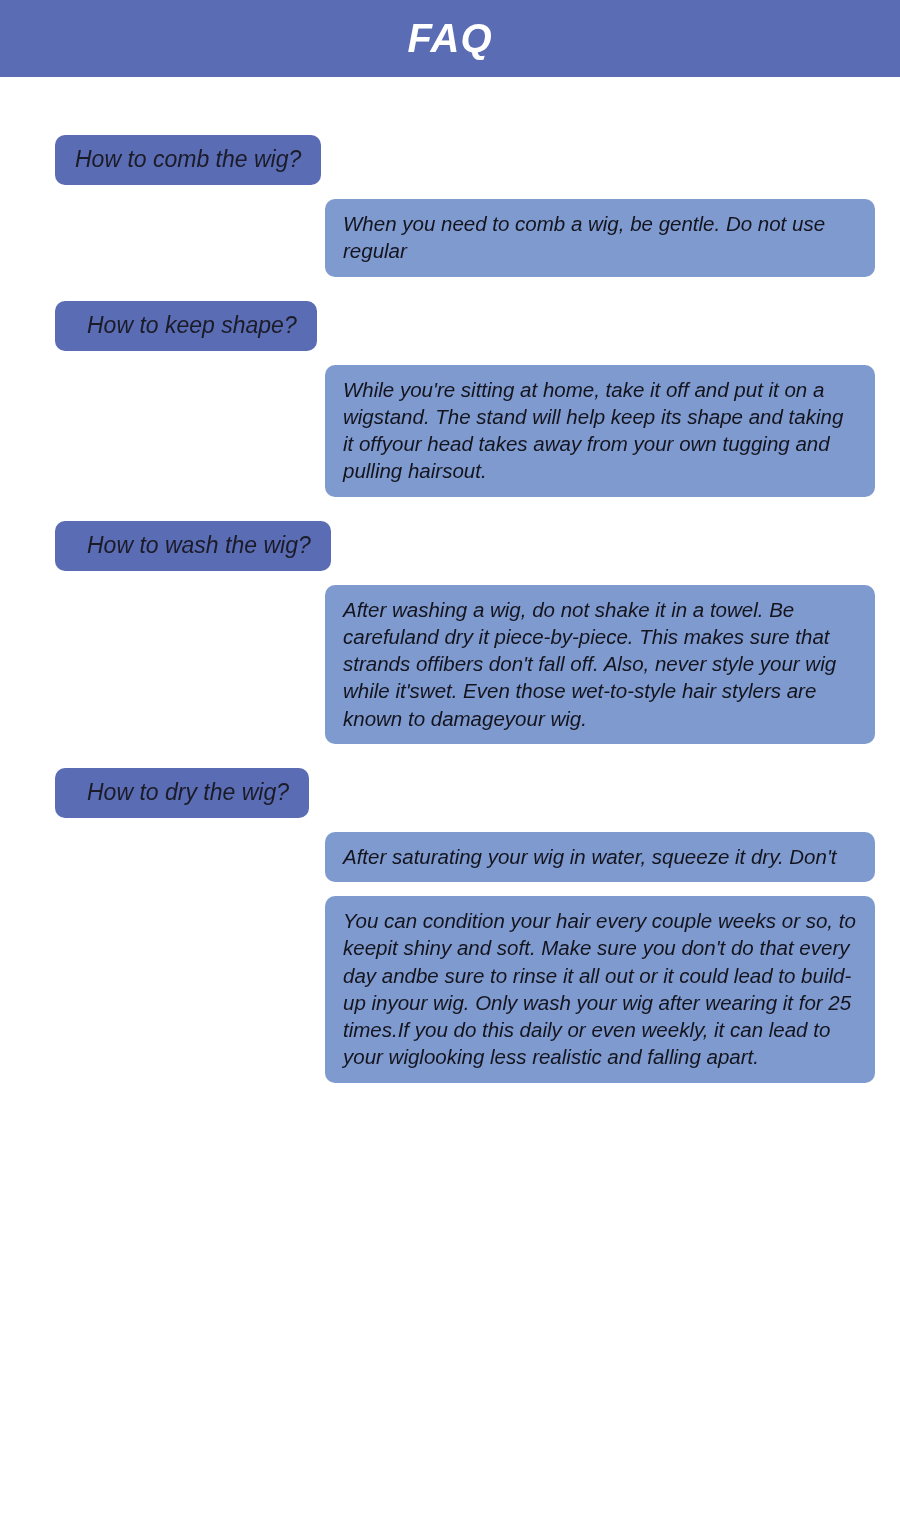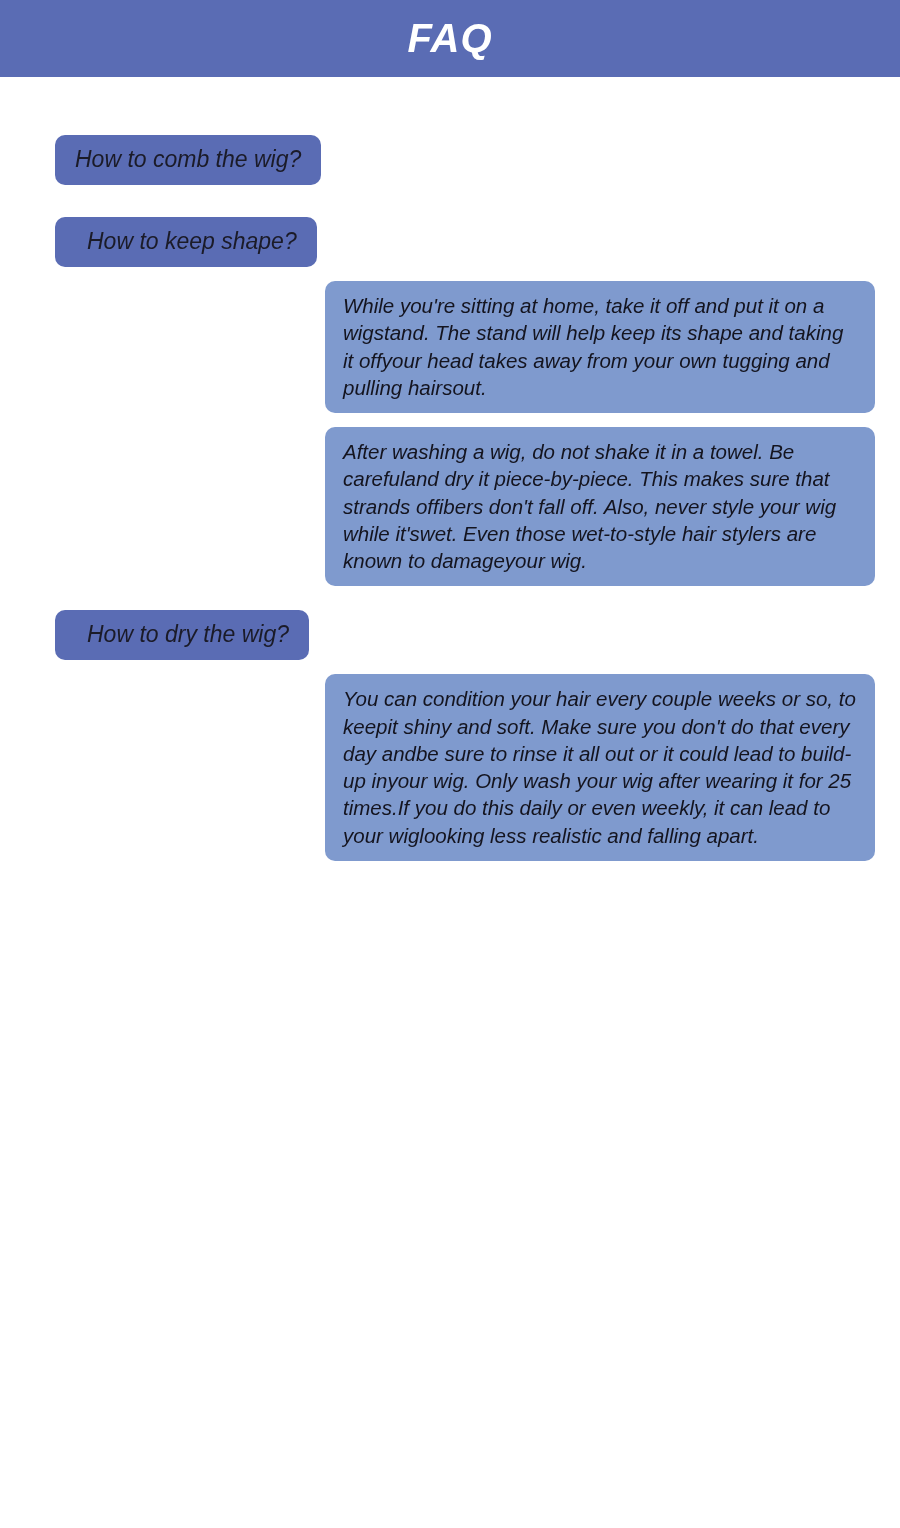--- a/index.html
+++ b/index.html
@@ -78,39 +78,42 @@
 
   <div class="header-bar">
     <div class="header-title">FAQ</div>
   </div>
 
   <div class="faq-body">
 
     <div class="qa-block">
       <div class="question sp-q-top-1">How to comb the wig?</div>
       <div class="answers sp-a-top">
+        <div class="answer">When you need to comb a wig, be gentle. Do not use regular</div>
       </div>
     </div>
 
     <div class="qa-block">
       <div class="question sp-q-top">How to keep shape?</div>
       <div class="answers sp-a-top">
         <div class="answer">While you're sitting at home, take it off and put it on a wigstand. The stand will help keep its shape and taking it offyour head takes away from your own tugging and pulling hairsout.</div>
       </div>
     </div>
 
     <div class="qa-block">
+      <div class="question sp-q-top">How to wash the wig?</div>
       <div class="answers sp-a-top">
         <div class="answer">After washing a wig, do not shake it in a towel. Be carefuland dry it piece-by-piece. This makes sure that strands offibers don't fall off. Also, never style your wig while it'swet. Even those wet-to-style hair stylers are known to damageyour wig.</div>
       </div>
     </div>
 
     <div class="qa-block">
       <div class="question sp-q-top">How to dry the wig?</div>
       <div class="answers sp-a-top">
+        <div class="answer">After saturating your wig in water, squeeze it dry. Don't</div>
       </div>
     </div>
 
     <div class="qa-block">
     </div>
 
     <div class="qa-block">
       <div class="answers sp-a-top">
         <div class="answer">You can condition your hair every couple weeks or so, to keepit shiny and soft. Make sure you don't do that every day andbe sure to rinse it all out or it could lead to build-up inyour wig. Only wash your wig after wearing it for 25 times.If you do this daily or even weekly, it can lead to your wiglooking less realistic and falling apart.</div>
       </div>

